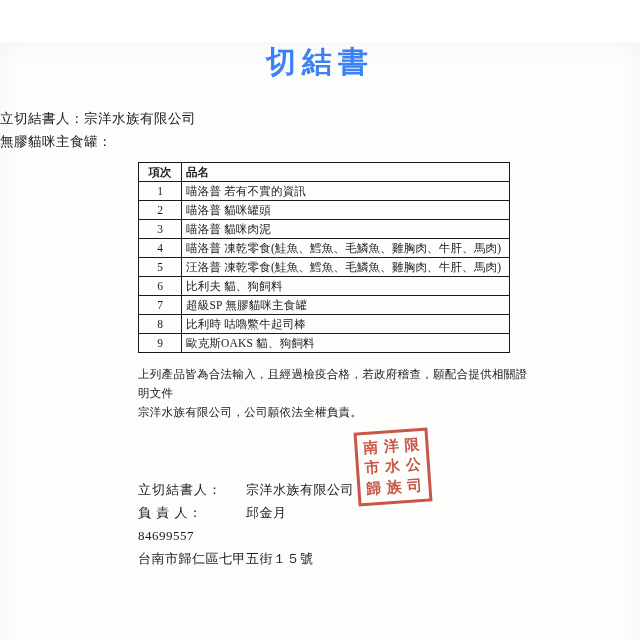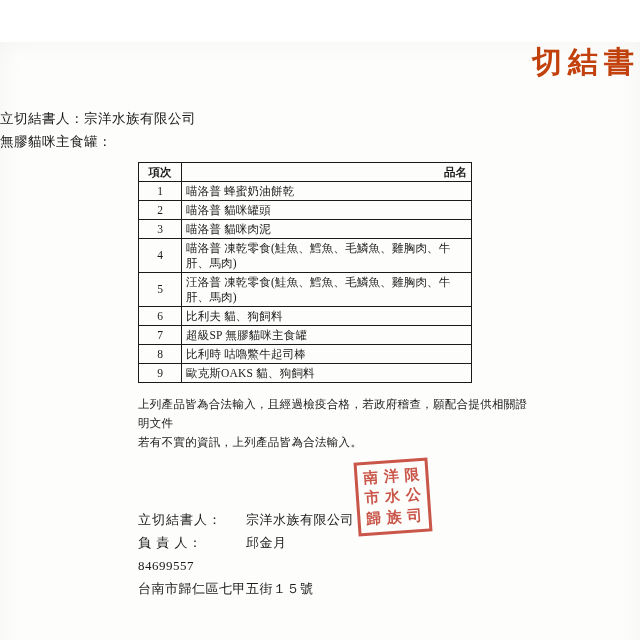--- a/index.html
+++ b/index.html
@@ -23,53 +23,53 @@
   }
   
   #page::before {
     content: "";
     position: absolute;
     left: 0; top: 0; right: 0; bottom: 0;
     box-shadow: inset 0 0 26px rgba(0,0,0,0.045);
     pointer-events: none;
   }
   .doc-title {
-    text-align: right;
+    text-align: center;
     font-size: 30px;
     font-weight: bold;
     letter-spacing: 6px;
     margin-top: 42px;
     margin-bottom: 26px;
-    color: #c2410c;
+    color: #3b82f6;
   }
   .intro {
     margin-right: 110px;
     font-size: 13.5px;
     line-height: 20px;
     letter-spacing: 0.5px;
   }
   .intro div {
     margin-bottom: 3px;
   }
   table.items {
     margin-left: 138px;
     margin-top: 10px;
     border-collapse: collapse;
-    width: 334px;
+    width: 372px;
     font-size: 11.5px;
   }
   table.items th, table.items td {
     border: 1px solid #1a1a1a;
     padding: 1.5px 4px;
     line-height: 15px;
     height: 15px;
   }
   table.items th {
     font-weight: bold;
-    text-align: right;
+    text-align: left;
   }
   table.items th.col-no, table.items td.col-no {
     width: 34px;
     text-align: center;
   }
   table.items td.col-name {
     text-align: left;
     letter-spacing: 0.2px;
   }
   .notes {
@@ -144,21 +144,21 @@
   <table class="items">
     <thead>
       <tr>
         <th class="col-no">項次</th>
         <th>品名</th>
       </tr>
     </thead>
     <tbody>
       <tr>
         <td class="col-no">1</td>
-        <td class="col-name">喵洛普 蜂蜜奶油餅乾</td>
+        <td class="col-name">喵洛普 若有不實的資訊</td>
       </tr>
       <tr>
         <td class="col-no">2</td>
         <td class="col-name">喵洛普 貓咪罐頭</td>
       </tr>
       <tr>
         <td class="col-no">3</td>
         <td class="col-name">喵洛普 貓咪肉泥</td>
       </tr>
       <tr>
@@ -183,21 +183,21 @@
       </tr>
       <tr>
         <td class="col-no">9</td>
         <td class="col-name">歐克斯OAKS 貓、狗飼料</td>
       </tr>
     </tbody>
   </table>
 
   <div class="notes">
     <div>上列產品皆為合法輸入，且經過檢疫合格，若政府稽查，願配合提供相關證明文件</div>
-    <div>若有不實的資訊，上列產品皆為合法輸入。</div>
+    <div>宗洋水族有限公司，公司願依法全權負責。</div>
   </div>
 
   <div class="signature-block">
     <div class="stamp">
       <div class="stamp-inner">
         <span>南</span>
         <span>洋</span>
         <span>限</span>
         <span>市</span>
         <span>水</span>

